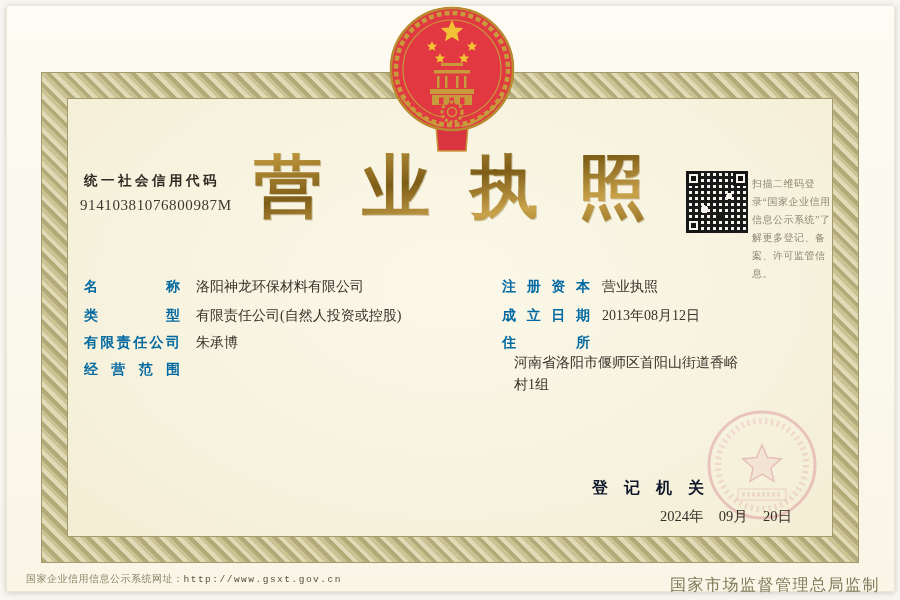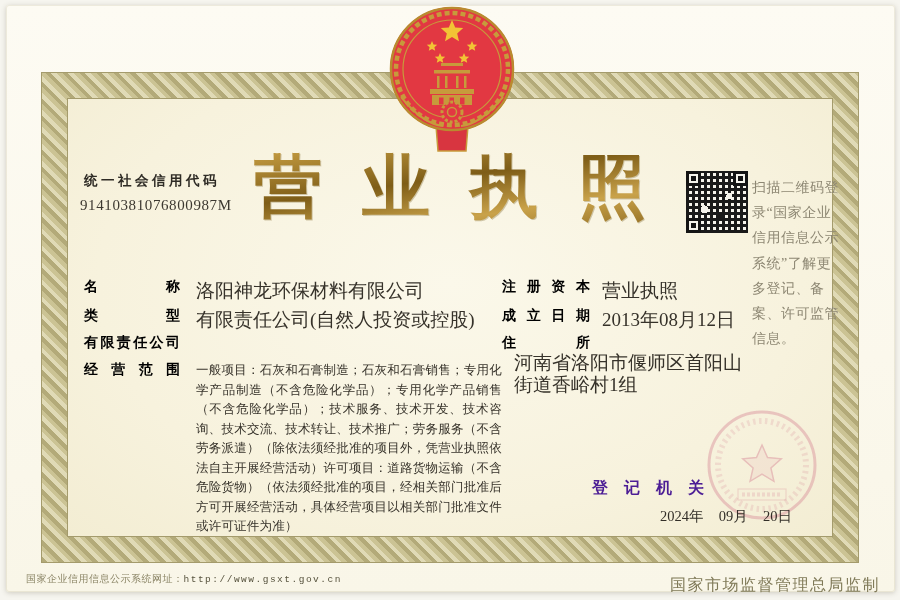--- a/index.html
+++ b/index.html
@@ -51,40 +51,40 @@
       radial-gradient(circle at 70% 40%, #f6f4ec 0 3px, transparent 3px),
       radial-gradient(circle at 55% 75%, #1a1a1a 0 3px, transparent 3px),
       repeating-linear-gradient(90deg,#1a1a1a 0 3px,transparent 3px 6px),
       repeating-linear-gradient(0deg,#1a1a1a 0 3px,#f6f4ec 3px 6px);
   }
   .fp{position:absolute;width:15px;height:15px;border:3px solid #141414;background:#f6f4ec;box-sizing:border-box;}
   .fp::after{content:"";position:absolute;left:2px;top:2px;width:5px;height:5px;background:#141414;}
   .fp.tl{left:0;top:0;} .fp.tr{right:0;top:0;} .fp.bl{left:0;bottom:0;}
   .qr-caption{
     position:absolute;left:752px;top:175px;width:88px;
-    font-size:14px;line-height:1.8;letter-spacing:.5px;color:#8d8773;
+    font-size:10px;line-height:1.8;letter-spacing:.5px;color:#8d8773;
   }
   
   .row{position:absolute;display:flex;align-items:flex-start;}
   .fl{
     flex:0 0 auto;display:inline-block;
     text-align:justify;text-align-last:justify;
-    font-weight:700;font-size:14px;color:#000000;line-height:1.3;font-family:Liberation Mono, monospace;
+    font-weight:700;font-size:14px;color:#0369a1;line-height:1.3;font-family:Liberation Mono, monospace;
   }
   .fl.left{width:96px;}
   .fl.right{width:88px;}
-  .fv{font-size:19px;color:#36322a;line-height:1.35;}
+  .fv{font-size:14px;color:#36322a;line-height:1.35;}
   .gap-l{margin-left:16px;} .gap-r{margin-left:12px;}
   .scope{width:306px;font-size:12.5px;line-height:19.5px;letter-spacing:.2px;text-align:justify;}
   .addr{width:228px;line-height:22px;}
   
   .reg-label{
     position:absolute;left:592px;top:478px;width:112px;
     text-align:justify;text-align-last:justify;
-    font-size:16px;font-weight:700;color:#4c1d95;
+    font-size:16px;font-weight:700;color:#0f172a;
   }
   .date-row{
     position:absolute;left:660px;top:507px;width:132px;
     display:flex;justify-content:space-between;
     font-size:14.5px;color:#332f28;
   }
   
   .seal{position:absolute;left:702px;top:405px;width:120px;height:120px;opacity:.85;filter:blur(.4px);}
   
   .footer-left{position:absolute;left:26px;top:572px;font-size:10px;color:#8b8566;letter-spacing:.5px;}
@@ -153,24 +153,24 @@
 <div class="row" style="left:84px;top:278px;">
   <span class="fl left">名称</span>
   <span class="fv gap-l" style="width:300px;">洛阳神龙环保材料有限公司</span>
 </div>
 <div class="row" style="left:84px;top:307px;">
   <span class="fl left">类型</span>
   <span class="fv gap-l" style="width:300px;">有限责任公司(自然人投资或控股)</span>
 </div>
 <div class="row" style="left:84px;top:334px;">
   <span class="fl left">有限责任公司</span>
+  <span class="fv gap-l" style="width:300px;">朱承博</span>
 </div>
 <div class="row" style="left:84px;top:361px;">
   <span class="fl left">经营范围</span>
-  <span class="fv gap-l scope">一般项目：石灰和石膏制造；石灰和石膏销售；专用化学产品制造（不含危险化学品）；专用化学产品销售（不含危险化学品）；技术服务、技术开发、技术咨询、技术交流、技术转让、技术推广；劳务服务（不含劳务派遣）（除依法须经批准的项目外，凭营业执照依法自主开展经营活动）许可项目：道路货物运输（不含危险货物）（依法须经批准的项目，经相关部门批准后方可开展经营活动，具体经营项目以相关部门批准文件或许可证件为准）</span>
 </div>
 
 <div class="row" style="left:502px;top:278px;">
   <span class="fl right">注册资本</span>
   <span class="fv gap-r" style="width:250px;">营业执照</span>
 </div>
 <div class="row" style="left:502px;top:307px;justify-content:center;">
   <span class="fl right">成立日期</span>
   <span class="fv gap-r" style="width:250px;">2013年08月12日</span>
 </div>

